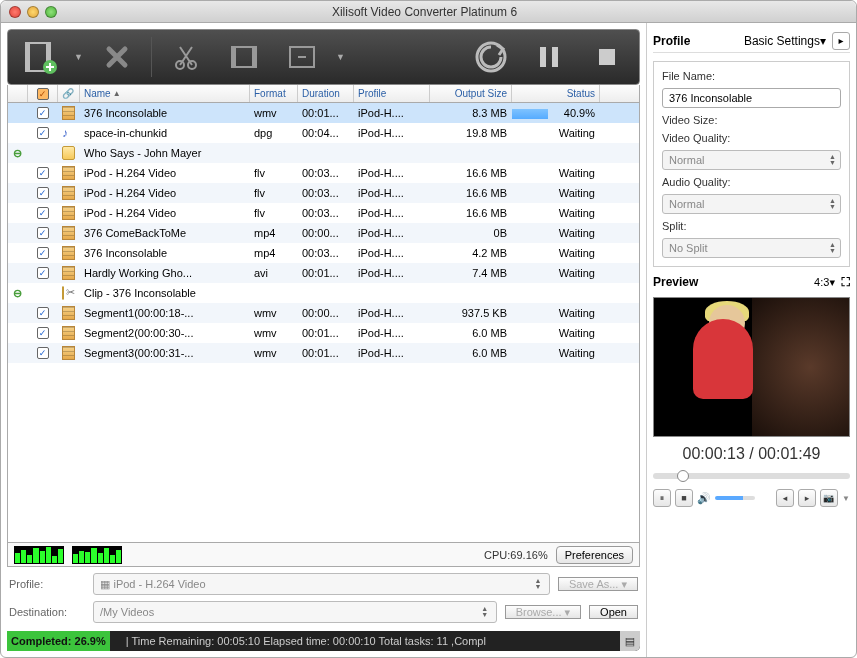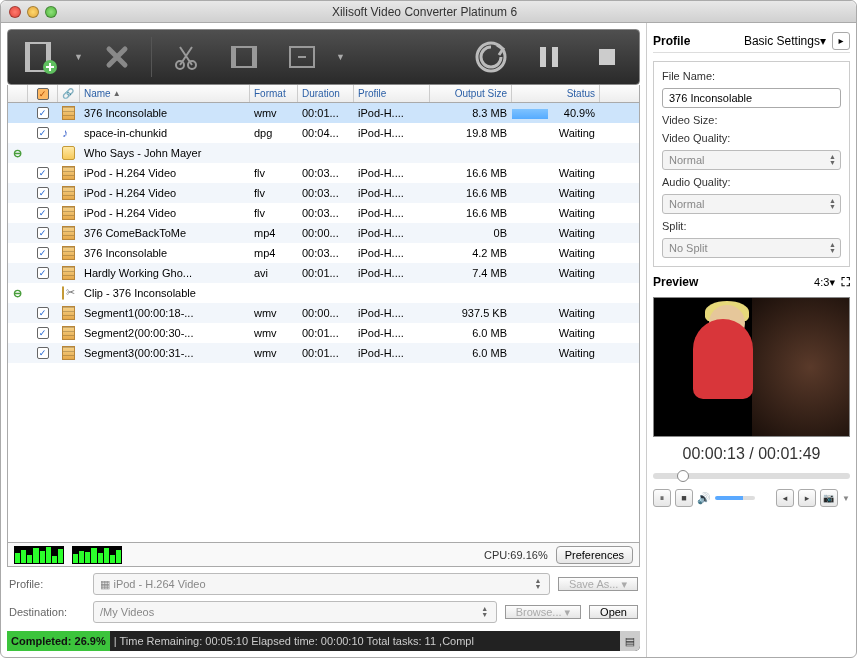--- a/index.html
+++ b/index.html
@@ -71,21 +71,21 @@
 .brow { display: flex; align-items: center; gap: 8px; }
 .brow .lbl { width: 76px; color: #666; font-size: 11px; }
 .combo { flex: 1; border: 1px solid #bbb; border-radius: 3px; height: 22px; display: flex; align-items: center; padding: 0 6px; background: #f6f6f6; color: #888; font-size: 11px; position: relative; }
 .combo .arrow { position: absolute; right: 4px; width: 14px; text-align: center; color: #666; display:flex; flex-direction:column; line-height:6px; font-size:7px; }
 .btn { height: 14px; padding: 0 10px; border: 1px solid #999; border-radius: 0; background: linear-gradient(#fdfdfd,#e6e6e6); font-size: 11px; display: flex; }
 .btn.dis { color: #aaa; }
 
 
 .statusbar { height: 20px; display: flex; align-items: center; font-size: 11px; background: #222; color: #ccc; border-radius: 0 0 5px 0; margin-top: 2px; overflow: hidden; }
 .statusbar .prog { height: 100%; background: #3cc43c; color: #111; display: flex; align-items: center; padding: 0 4px; font-weight: bold; }
-.statusbar .rest { padding: 0 4px; flex: 1; white-space: nowrap; overflow: hidden; }
+.statusbar .rest { padding: 0 16px; flex: 1; white-space: nowrap; overflow: hidden; }
 .statusbar .icon { width: 20px; height: 20px; background: #ccc; display: flex; align-items: center; justify-content: center; color: #333; }
 
 
 .rhead { display: flex; align-items: center; gap: 6px; font-size: 12px; height: 24px; border-bottom: 1px solid #ddd; }
 .rhead .pr { font-weight: bold; }
 .rhead .bs { flex: 1; text-align: right; }
 .rhead .chev { border: 1px solid #aaa; border-radius: 3px; width: 18px; height: 18px; display: flex; align-items: center; justify-content: center; font-size: 10px; }
 .rgroup { border: 1px solid #ccc; border-radius: 0; padding: 8px; display: flex; flex-direction: column; gap: 6px; margin-top: 4px; }
 .rlbl { font-size: 11px; color: #333; }
 .rinput { border: 1px solid #aaa; border-radius: 3px; height: 20px; padding: 0 6px; font-size: 11px; background: #fff; }

